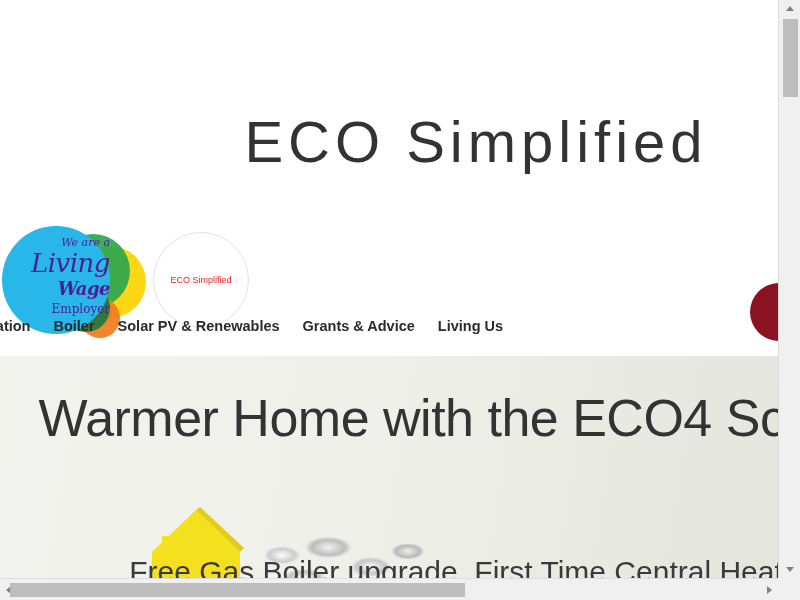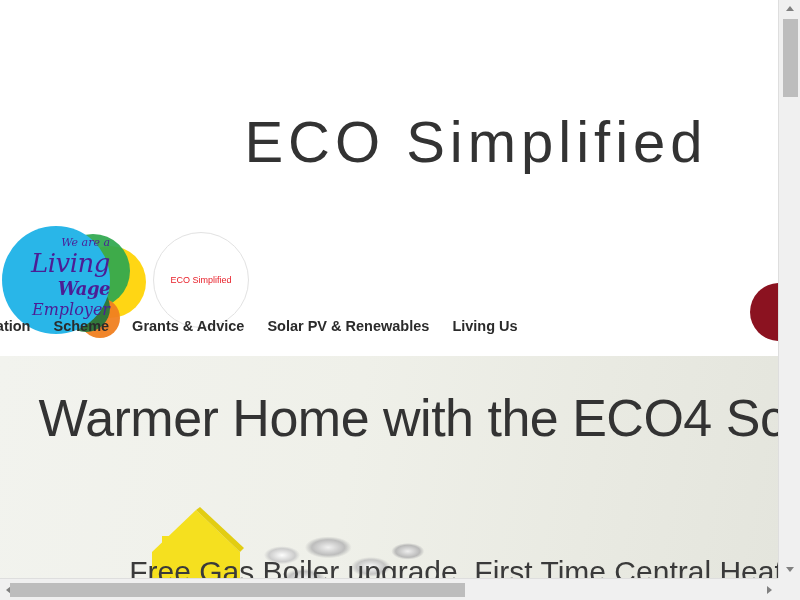--- a/index.html
+++ b/index.html
@@ -57,21 +57,21 @@
     position:absolute;
     left:4px; top:16px;
     width:104px;
     text-align:right;
     color:#4c1d95;
     font-family:"DejaVu Serif", serif;
   }
   #lw-text .l1 { font-size:11px; font-style:italic; line-height:14px; }
   #lw-text .l2 { font-size:26px; font-style:italic; font-weight:400; line-height:26px; letter-spacing:-.5px; }
   #lw-text .l3 { font-size:18px; font-style:italic; font-weight:700; line-height:26px; letter-spacing:-.5px; }
-  #lw-text .l4 { font-size:16px; font-style:italic; line-height:15px; }
+  #lw-text .l4 { font-size:12px; line-height:15px; }
 
   
   #eco-circle {
     position:absolute;
     left:153px; top:232px;
     width:96px; height:96px;
     border:1px solid #e2e2e2;
     border-radius:50%;
     background:#ffffff;
     display:flex;
@@ -231,23 +231,23 @@
     </div>
 
     <div id="eco-circle">
       <span>ECO Simplified</span>
     </div>
 
     <div id="red-dot"></div>
 
     <nav id="nav">
       <a class="nav-item">Insulation</a>
-      <a class="nav-item">Scheme</a>
+      <a class="nav-item">Boiler</a>
+      <a class="nav-item">Solar PV &amp; Renewables</a>
       <a class="nav-item">Grants &amp; Advice</a>
-      <a class="nav-item">Solar PV &amp; Renewables</a>
       <a class="nav-item">Living Us</a>
     </nav>
   </div>
 
   <div id="hero">
 
     <svg id="house" viewBox="0 0 130 100">
       <path d="M12 56 L12 92 L100 92 L100 56 L56 14 Z" fill="#f5e01f"></path>
       <rect x="22" y="40" width="11" height="20" fill="#f5e01f"></rect>
       <path d="M56 14 L100 56 L104 52 L60 11 Z" fill="#e2cd12"></path>

